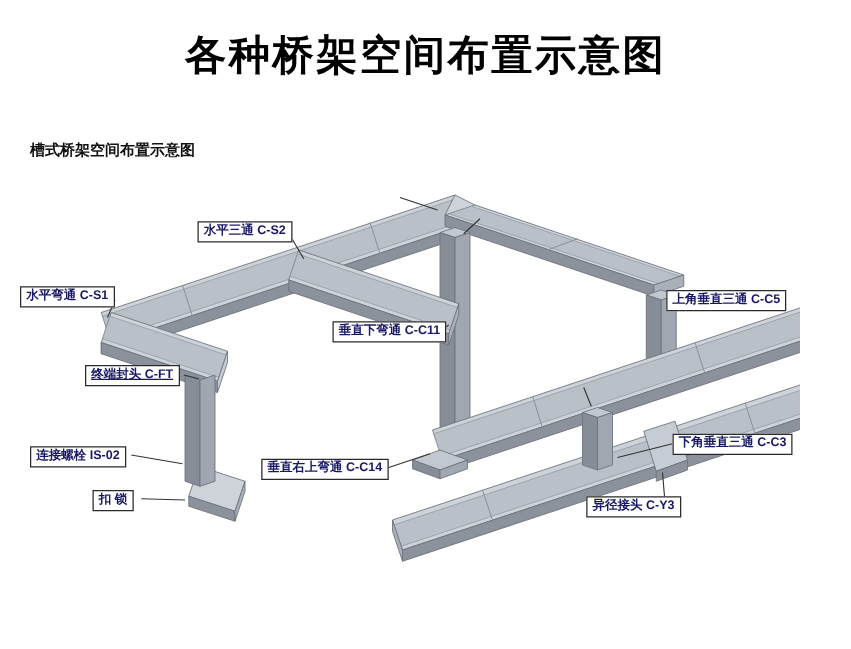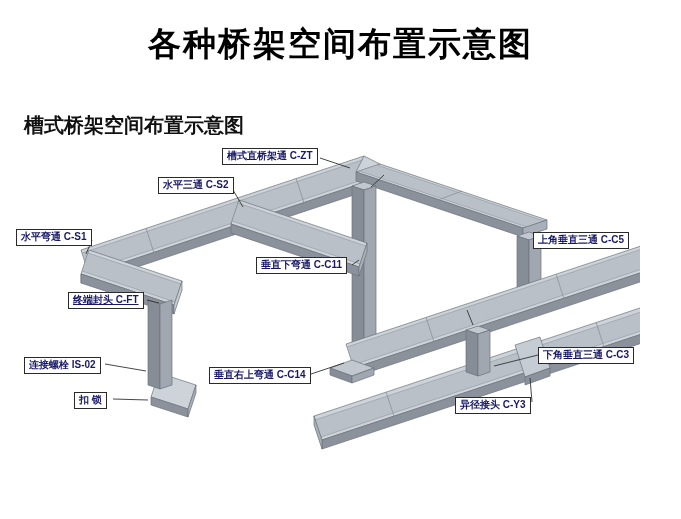--- a/index.html
+++ b/index.html
@@ -1,21 +1,21 @@
 <!DOCTYPE html>
 <html><head>
 <meta charset="utf-8">
 <style>
   html,body{margin:0;padding:0;background:#fff;}
   #canvas{position:relative;width:640px;height:519px;background:#ffffff;overflow:hidden;
           font-family:"Liberation Sans","DejaVu Sans",sans-serif;}
   #page-title{position:absolute;left:0;top:22px;width:681px;text-align:center;margin:0;
               font-size:33px;font-weight:bold;letter-spacing:2px;color:#000;}
   #page-subtitle{position:absolute;left:24px;top:112px;margin:0;
-                 font-size:20px;font-weight:bold;color:#111;}
+                 font-size:12px;font-weight:bold;color:#111;}
   #iso-svg{position:absolute;left:0;top:0;}
   .lbl{position:absolute;font-size:10px;font-weight:bold;line-height:1.25;
        color:#171766;background:#ffffff;border:1px solid #2a2a2a;
        padding:1px 4px;white-space:nowrap;}
   .top{fill:#cdd3d9;stroke:#6d737b;stroke-width:.7;}
   .inner{fill:#b9c0c7;stroke:#868d96;stroke-width:.5;}
   .side{fill:#8b929b;stroke:#6d737b;stroke-width:.7;}
   .side2{fill:#a0a7b0;stroke:#6d737b;stroke-width:.7;}
   .endf{fill:#a9b0b9;stroke:#6d737b;stroke-width:.7;}
   .cap{fill:#c6ccd3;stroke:#6d737b;stroke-width:.7;}
@@ -143,25 +143,24 @@
       <line class="leader" x1="147" y1="300" x2="159" y2="303"></line>
       <line class="leader" x1="467" y1="310" x2="473" y2="325"></line>
       <line class="leader" x1="105" y1="364" x2="146" y2="371"></line>
       <line class="leader" x1="311" y1="374" x2="344" y2="363"></line>
       <line class="leader" x1="538" y1="355" x2="494" y2="366"></line>
       <line class="leader" x1="113" y1="399" x2="148" y2="400"></line>
       <line class="leader" x1="532" y1="402" x2="530" y2="378"></line>
     </g>
   </svg>
 
-  <div class="lbl" style="left:222px;top:148px;">槽式直桥架通 C-ZT</div>
   <div class="lbl" style="left:158px;top:177px;">水平三通 C-S2</div>
   <div class="lbl" style="left:16px;top:229px;">水平弯通 C-S1</div>
-  <div class="lbl" style="left:256px;top:257px;text-align:center;">垂直下弯通 C-C11</div>
+  <div class="lbl" style="left:266px;top:257px;text-align:center;">垂直下弯通 C-C11</div>
   <div class="lbl" style="left:533px;top:232px;">上角垂直三通 C-C5</div>
   <div class="lbl" style="left:68px;top:292px;text-decoration:underline;">终端封头 C-FT</div>
   <div class="lbl" style="left:24px;top:357px;">连接螺栓 IS-02</div>
   <div class="lbl" style="left:209px;top:367px;">垂直右上弯通 C-C14</div>
   <div class="lbl" style="left:538px;top:347px;">下角垂直三通 C-C3</div>
   <div class="lbl" style="left:74px;top:392px;">扣 锁</div>
-  <div class="lbl" style="left:455px;top:397px;">异径接头 C-Y3</div>
+  <div class="lbl" style="left:469px;top:397px;">异径接头 C-Y3</div>
 
 </div>
 
 </body></html>

